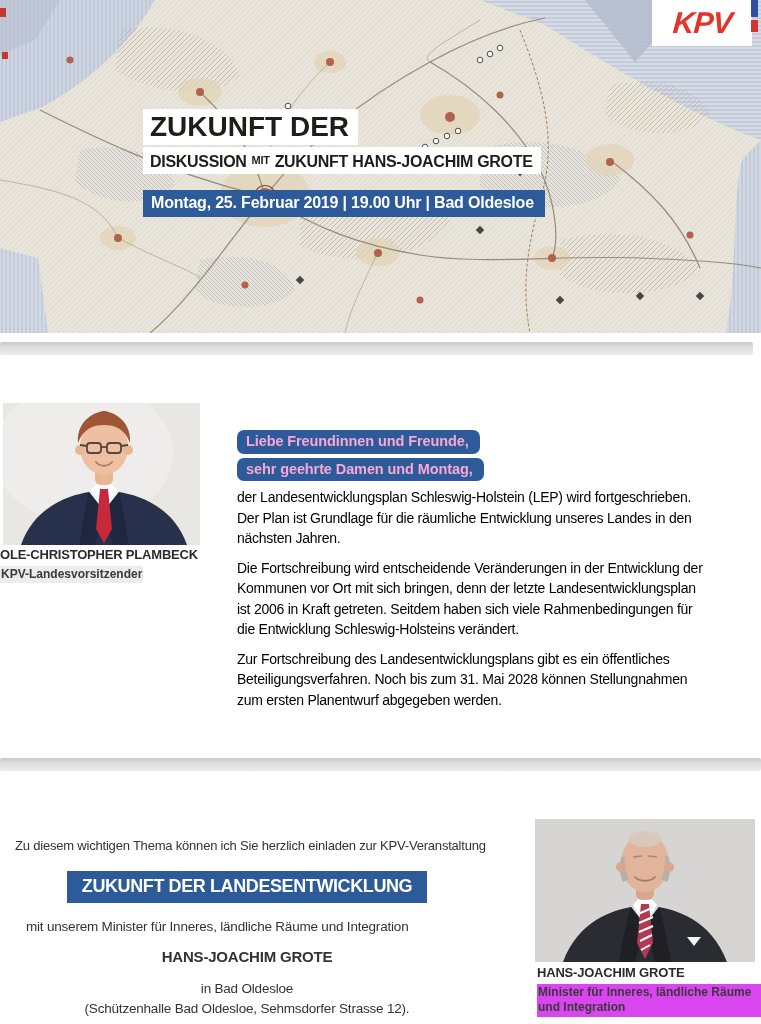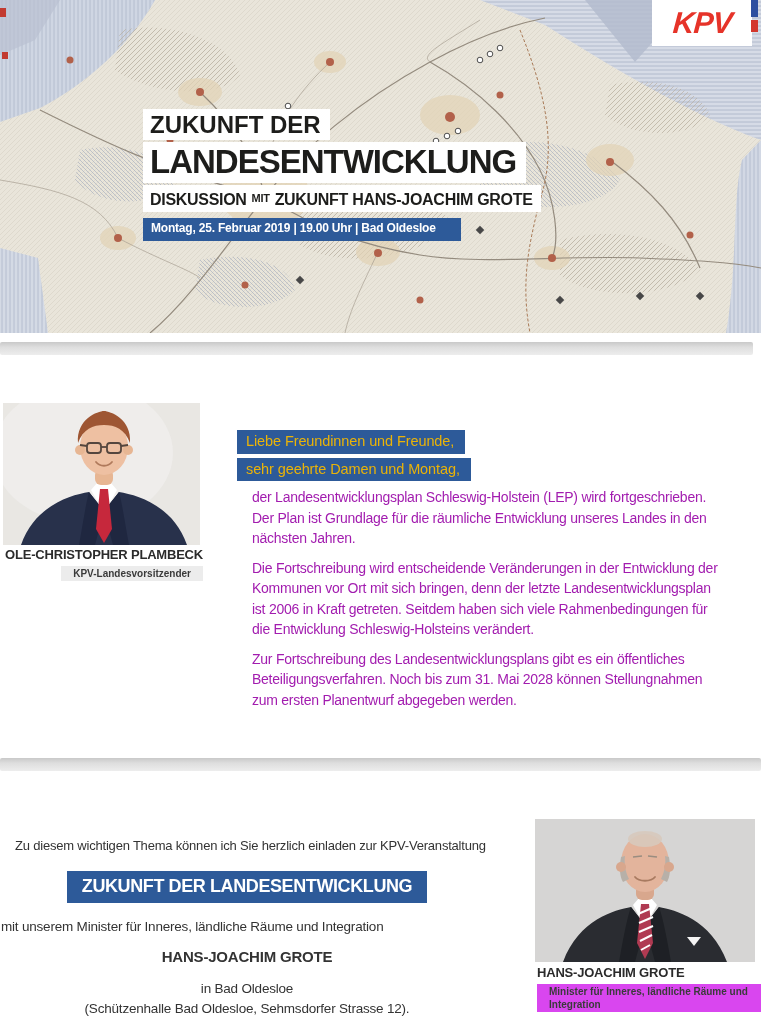--- a/index.html
+++ b/index.html
@@ -12,60 +12,60 @@
 
   .logo-box{position:absolute;right:9px;top:0;width:100px;height:46px;background:#ffffff;
             display:flex;align-items:center;justify-content:center;}
   .logo-text{color:#e63329;font-size:30px;font-weight:bold;font-style:italic;
              letter-spacing:-1px;transform:skewX(-4deg);}
   .edge-tick-blue{position:absolute;right:3px;top:0;width:7px;height:17px;background:#2d4fa0;}
   .edge-tick-red{position:absolute;right:3px;top:20px;width:7px;height:12px;background:#d3362c;}
 
   .title-stack{position:absolute;left:143px;top:109px;display:flex;flex-direction:column;
                align-items:flex-start;gap:2px;}
-  .kicker{background:#ffffff;color:#1d1d1b;font-weight:bold;font-size:24px;letter-spacing:0px;
+  .kicker{background:#ffffff;color:#1d1d1b;font-weight:bold;font-size:28px;letter-spacing:0px;
           padding:3px 9px 2px 7px;line-height:1.1;}
   .big-title{background:#ffffff;color:#1d1d1b;font-weight:bold;font-size:33px;letter-spacing:-1px;
              padding:2px 10px 3px 7px;line-height:1.08;}
   .subtitle{background:#ffffff;color:#1d1d1b;font-weight:bold;font-size:16px;letter-spacing:-0.3px;
             padding:3px 8px 3px 7px;line-height:1.2;display:flex;align-items:flex-end;}
   .subtitle .small-mit{font-size:11px;margin:4px 5px;}
-  .date-bar{margin-top:4px;background:#2d5a99;color:#ffffff;font-weight:bold;font-size:12px;
-            letter-spacing:-0.2px;padding:4px 25px 5px 8px;line-height:1.15;}
+  .date-bar{margin-top:14px;background:#2d5a99;color:#ffffff;font-weight:bold;font-size:16px;
+            letter-spacing:-0.2px;padding:4px 11px 5px 8px;line-height:1.15;}
 
   
   .divider{position:absolute;height:13px;border-radius:2px;
            background:linear-gradient(180deg,#c9c9c9 0%,#dedede 40%,#ededed 100%);}
   .divider-1{left:0;top:342px;width:753px;}
   .divider-2{left:0;top:758px;width:761px;}
 
   
   .photo-frame{position:absolute;overflow:hidden;}
   .photo-frame svg{display:block;width:100%;height:100%;}
   .plambeck-frame{left:3px;top:403px;width:197px;height:142px;}
-  .plambeck-captions{position:absolute;left:0;top:547px;width:203px;text-align:right;}
+  .plambeck-captions{position:absolute;left:0;top:547px;width:203px;}
   .cap-name{font-weight:bold;color:#2b2b2b;font-size:13px;letter-spacing:-0.2px;line-height:1.2;}
   .cap-role{display:inline-block;margin-top:3px;background:#ececec;color:#3a3a3a;
-            font-weight:bold;font-size:10px;padding:1px 12px;line-height:1.3;}
+            font-weight:bold;font-size:12px;padding:1px 1px;line-height:1.3;}
 
   .greeting{position:absolute;left:237px;top:430px;display:flex;flex-direction:column;
             align-items:flex-start;gap:4px;}
-  .greeting-line{background:#2d5a99;color:#eab308;font-weight:normal;font-size:14.5px;
-                 letter-spacing:-0.1px;padding:3px 11px 4px 9px;line-height:1.15;}
-
-  .letter-body{position:absolute;left:252px;top:487px;width:470px;color:#a21caf;
+  .greeting-line{background:#2d5a99;color:#f9a8d4;font-weight:bold;font-size:14.5px;
+                 letter-spacing:-0.1px;padding:3px 11px 4px 9px;line-height:1.15;border-radius:7px;}
+
+  .letter-body{position:absolute;left:237px;top:487px;width:470px;color:#000000;
                font-size:14px;line-height:20.5px;letter-spacing:-0.25px;}
   .letter-body p{margin:0 0 9px 0;}
 
   
   .invite-col{position:absolute;left:0;top:838px;width:494px;color:#333333;}
   .invite-lead{padding-left:15px;font-size:13px;letter-spacing:-0.2px;white-space:nowrap;line-height:1.2;}
   .event-box{display:table;margin:17px auto 16px auto;background:#2d5a99;color:#ffffff;
              font-weight:bold;font-size:18px;letter-spacing:-0.4px;padding:5px 15px 6px 15px;}
-  .invite-with{margin-top:16px;padding-left:1px;font-size:13.5px;letter-spacing:-0.2px;
+  .invite-with{margin-top:16px;padding-left:26px;font-size:13.5px;letter-spacing:-0.2px;
                white-space:nowrap;line-height:1.2;}
   .invite-name{margin-top:13px;text-align:center;font-weight:bold;font-size:15px;
                letter-spacing:-0.2px;line-height:1.2;}
   .invite-when{margin-top:13px;text-align:center;font-size:13.5px;letter-spacing:-0.2px;line-height:20px;}
 
   .grote-frame{left:535px;top:819px;width:220px;height:143px;}
   .grote-captions{position:absolute;left:537px;top:965px;width:224px;text-align:left;}
   .grote-captions .cap-name{font-size:13px;}
   .grote-captions .cap-role{background:#d946ef;}
 </style>
@@ -188,21 +188,20 @@
     </svg>
 
     <div class="logo-box">
       <span class="logo-text">KPV</span>
     </div>
     <div class="edge-tick-blue"></div>
     <div class="edge-tick-red"></div>
 
     <div class="title-stack">
       <div class="kicker">ZUKUNFT DER</div>
-      <div class="big-title">LANDESENTWICKLUNG</div>
       <div class="subtitle">
         <span>DISKUSSION</span>
         <span class="small-mit">MIT</span>
         <span>ZUKUNFT HANS-JOACHIM GROTE</span>
       </div>
       <div class="date-bar">Montag, 25. Februar 2019 | 19.00 Uhr | Bad Oldesloe</div>
     </div>
   </div>
 
   <div class="divider divider-1"></div>

